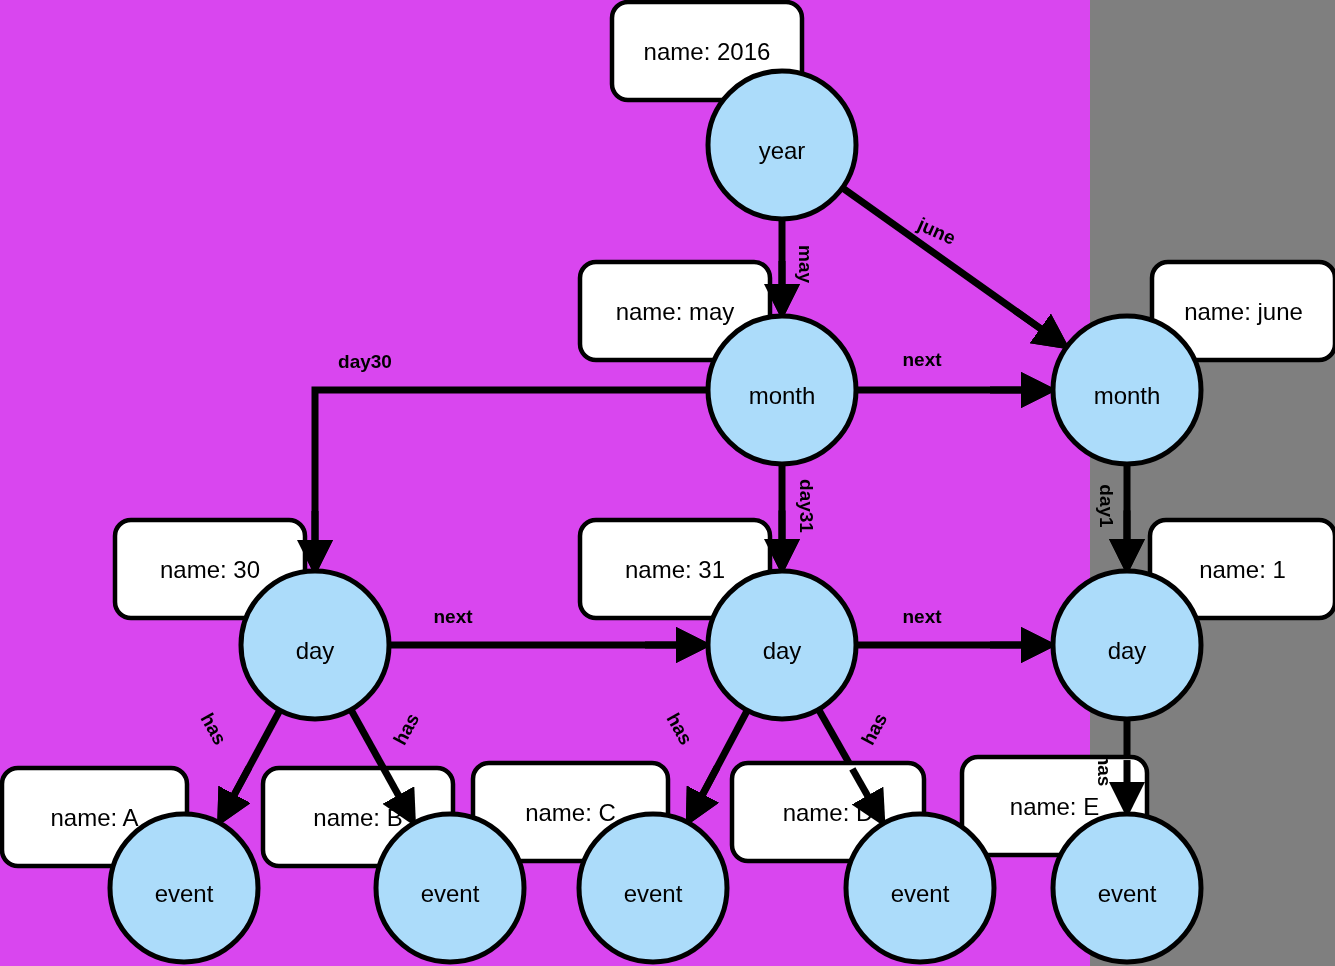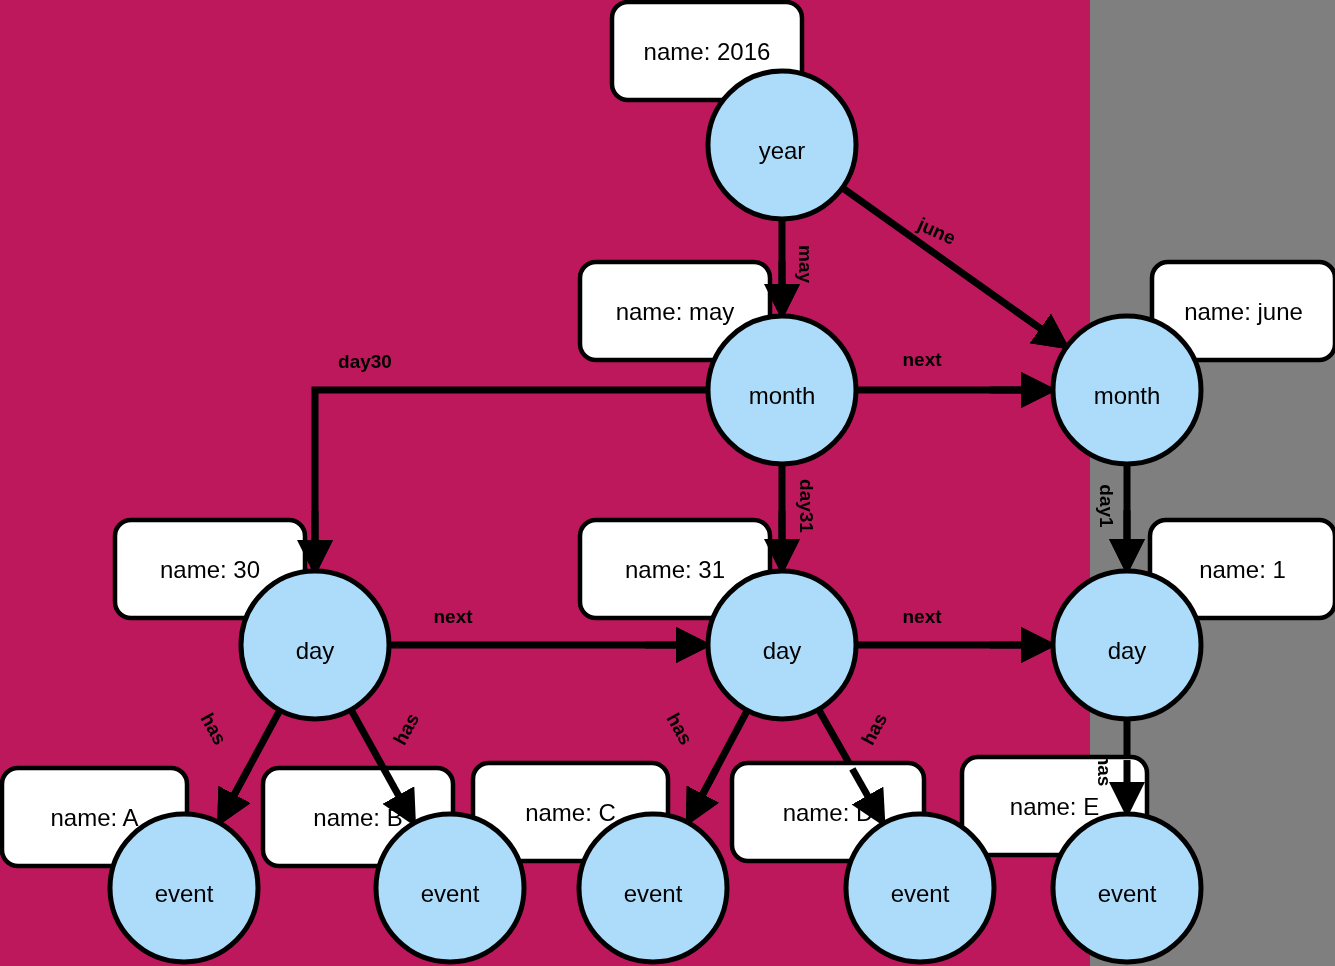--- a/index.html
+++ b/index.html
@@ -11,21 +11,21 @@
   body {
     width: 1335px;
     height: 966px;
     overflow: hidden;
     font-family: "Liberation Sans", sans-serif;
   }
   #stage {
     position: relative;
     width: 1090px;
     height: 966px;
-    background: #be185d;
+    background: #d946ef;
   }
   svg#graph {
     position: absolute;
     left: 0; top: 0;
     width: 1335px;
     height: 966px;
     display: block;
   }
   .edge-line {
     stroke: #000;

